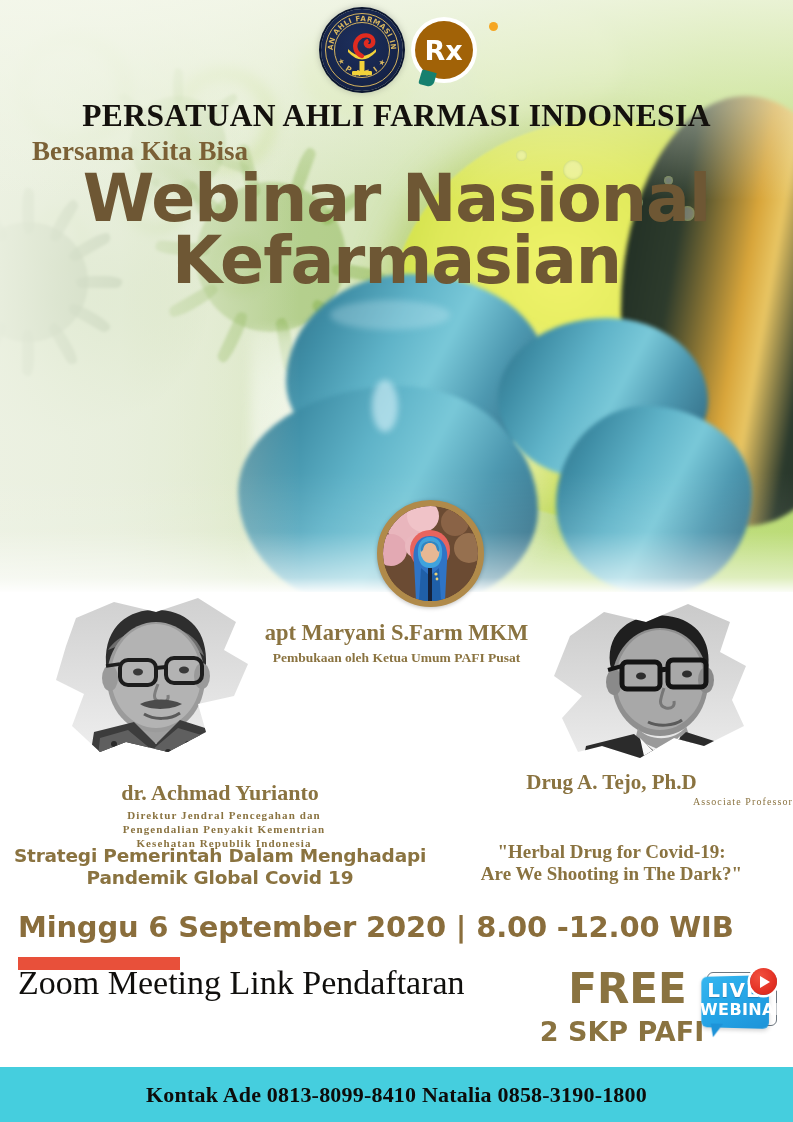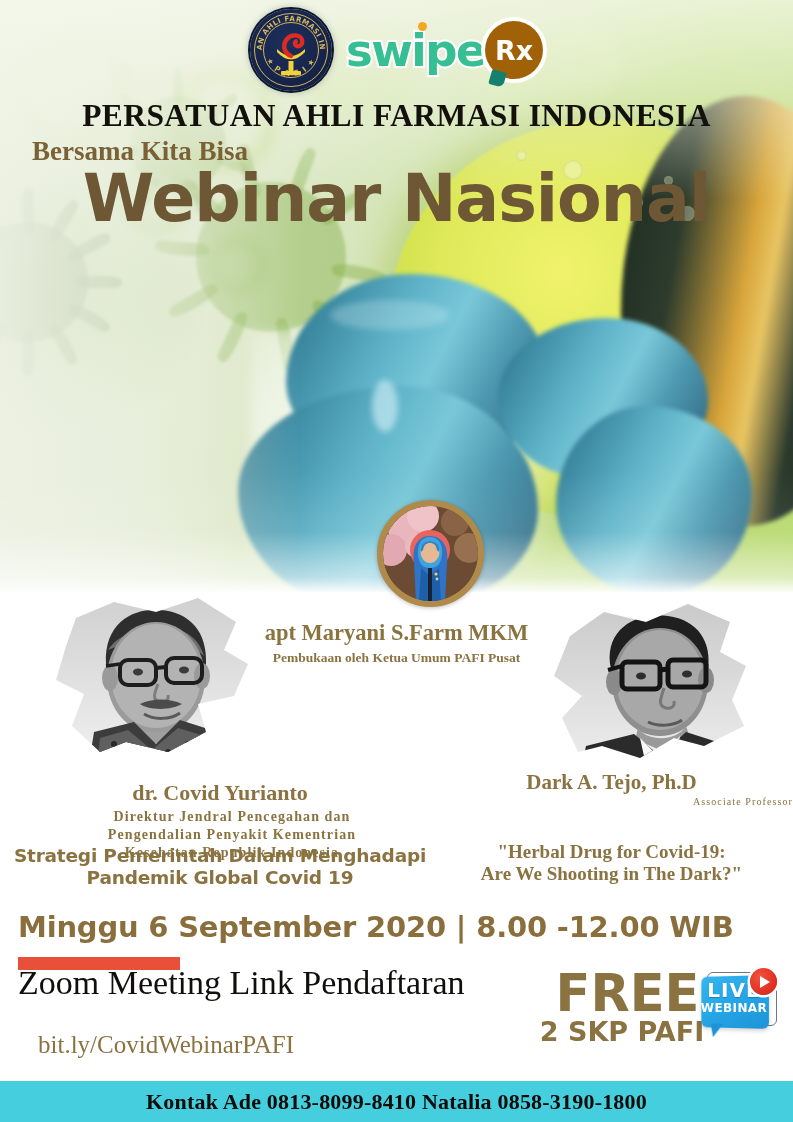--- a/index.html
+++ b/index.html
@@ -145,22 +145,22 @@
   #leftPhotoWrap{position:absolute;left:48px;top:592px;width:210px;height:165px;}
   #rightPhotoWrap{position:absolute;left:548px;top:600px;width:205px;height:165px;}
   .brushshape{position:absolute;left:0;top:0;width:100%;height:100%;}
 
   #leftName{
     position:absolute;left:0px;top:782px;width:440px;text-align:center;
     font-family:"Liberation Serif",serif;font-weight:bold;font-size:22px;
     color:#8a7340;line-height:1;
   }
   #leftAff{
-    position:absolute;left:12px;top:808px;width:440px;text-align:center;
-    font-family:"Liberation Serif",serif;font-weight:bold;font-size:14px;
+    position:absolute;left:4px;top:808px;width:440px;text-align:center;
+    font-family:"Liberation Serif",serif;font-weight:bold;font-size:11px;
     color:#8a7340;line-height:1.28;letter-spacing:1.1px;
   }
   #leftTalk{
     position:absolute;left:0px;top:845px;width:440px;text-align:center;
     font-family:"DejaVu Sans",sans-serif;font-weight:bold;font-size:18.5px;
     color:#8a7340;line-height:1.18;letter-spacing:-.2px;
   }
 
   
   #rightName{
@@ -195,21 +195,21 @@
   }
   #bitly{
     position:absolute;left:38px;top:1032px;
     font-family:"Liberation Serif",serif;font-size:25px;color:#8a7340;
     line-height:1;white-space:nowrap;
   }
 
   
   #freeword{
     position:absolute;left:545px;top:968px;width:165px;text-align:center;
-    font-family:"DejaVu Sans",sans-serif;font-weight:bold;font-size:51px;
+    font-family:"DejaVu Sans",sans-serif;font-weight:bold;font-size:42px;
     color:#8a7340;line-height:1;
   }
   #skpword{
     position:absolute;left:532px;top:1018px;width:180px;text-align:center;
     font-family:"DejaVu Sans",sans-serif;font-weight:bold;font-size:27px;
     color:#8a7340;line-height:1;
   }
   #livebadge{position:absolute;left:696px;top:968px;width:82px;height:76px;}
   #livebubble{
     position:absolute;left:4px;top:8px;width:68px;height:52px;border-radius:6px;
@@ -218,30 +218,30 @@
     box-shadow:0 2px 4px rgba(0,0,0,.18);
   }
   #livebubble:after{content:"";position:absolute;left:10px;bottom:-10px;width:13px;height:14px;
     background:#1e93d8;clip-path:polygon(0 0,100% 0,18% 100%);}
   #liveOutline{position:absolute;left:11px;top:4px;width:68px;height:52px;border-radius:6px;
     border:1.6px solid #6d7780;}
   #livetext{position:absolute;left:4px;top:12px;width:68px;text-align:center;color:#ffffff;
     font-family:"DejaVu Sans",sans-serif;font-weight:bold;font-size:20px;letter-spacing:1px;line-height:1;
     text-shadow:0 1px 1px rgba(0,60,110,.35);}
   #webinartext{position:absolute;left:4px;top:34px;width:68px;text-align:center;color:#ffffff;
-    font-family:"DejaVu Sans",sans-serif;font-weight:bold;font-size:12px;letter-spacing:.4px;line-height:1;}
+    font-family:"DejaVu Sans",sans-serif;font-weight:bold;font-size:16px;letter-spacing:.4px;line-height:1;}
   #playcircle{position:absolute;right:1px;top:0px;width:27px;height:27px;border-radius:50%;
     background:radial-gradient(circle at 36% 32%,#f2513f 0%,#e33124 60%,#cc2418 100%);
     box-shadow:0 0 0 2.5px #ffffff;}
   #playtri{position:absolute;left:10px;top:7.5px;width:0;height:0;
     border-left:10px solid #ffffff;border-top:6px solid transparent;border-bottom:6px solid transparent;}
 
   
   #footer{
-    position:absolute;left:0;bottom:0;width:793px;height:41px;background:#45cede;
+    position:absolute;left:0;bottom:0;width:793px;height:55px;background:#45cede;
     display:flex;align-items:center;justify-content:center;
   }
   #footertext{
     font-family:"Liberation Serif",serif;font-weight:bold;font-size:22px;color:#0d0c0a;
     letter-spacing:.2px;
   }
 </style>
 </head>
 <body>
 
@@ -333,33 +333,33 @@
         <path d="M 27,40 Q 41,54 55,40 L 55,43 Q 41,58 27,43 Z" fill="#f2d23a"></path>
         <rect x="38.5" y="52" width="5" height="11" fill="#f2d23a"></rect>
         <rect x="31" y="62" width="20" height="4.2" rx="1.2" fill="#f2d23a"></rect>
 
         <path d="M 41,47 C 34,44 32,36 37,30 C 41,25 50,25 52,31 C 53,35 50,38 47,37 C 45,36.5 44,34 46,32.4" stroke="#e02b20" stroke-width="4.4" fill="none" stroke-linecap="round"></path>
         <circle cx="48.5" cy="31" r="1.2" fill="#1d2f5c"></circle>
       </svg>
     </div>
 
     <div id="swipelogo">
-      <span id="swipeword">swipe</span>
       <span id="swipedot"></span>
       <span id="rxbubble">
         <span id="rxtext">Rx</span>
       </span>
     </div>
 
   </div>
 
   <div id="org">PERSATUAN AHLI FARMASI INDONESIA</div>
   <div id="tagline">Bersama Kita Bisa</div>
   <div id="h1">
     <span class="l1">Webinar Nasional</span>
+    <span class="l2">Kefarmasian</span>
   </div>
 
   <div id="maryaniAvatar">
     <div id="maryaniPhoto">
       <svg width="95" height="95" viewBox="0 0 95 95">
         <rect x="0" y="0" width="95" height="95" fill="#6b4b33"></rect>
         <circle cx="22" cy="20" r="18" fill="#e9b6bd"></circle>
         <circle cx="40" cy="10" r="16" fill="#f0c3c8"></circle>
         <circle cx="8" cy="44" r="16" fill="#e3a9b3"></circle>
         <circle cx="34" cy="40" r="12" fill="#eab8bf"></circle>
@@ -423,21 +423,21 @@
         <path d="M 46,140 L 86,130 L 108,152 L 132,128 L 176,142 L 180,165 L 42,165 Z" fill="#3c3c3c"></path>
         <path d="M 52,146 L 80,138 L 104,158 L 130,136 L 170,148 L 172,165 L 50,165 Z" fill="#5f5f5f"></path>
         <circle cx="66" cy="152" r="3" fill="#2a2a2a"></circle>
         <circle cx="82" cy="158" r="3" fill="#2a2a2a"></circle>
         <circle cx="140" cy="152" r="3" fill="#2a2a2a"></circle>
         <circle cx="156" cy="158" r="3" fill="#2a2a2a"></circle>
         <circle cx="120" cy="160" r="3" fill="#2a2a2a"></circle>
       </g>
     </svg>
   </div>
-  <div id="leftName">dr. Covid Yurianto</div>
+  <div id="leftName">dr. Achmad Yurianto</div>
   <div id="leftAff">
     <div>Direktur Jendral Pencegahan dan</div>
     <div>Pengendalian Penyakit Kementrian</div>
     <div>Kesehatan Republik Indonesia</div>
   </div>
   <div id="leftTalk">
     <div>Strategi Pemerintah Dalam Menghadapi</div>
     <div>Pandemik Global Covid  19</div>
   </div>
 
@@ -477,33 +477,32 @@
 
         <path d="M 90,128 C 100,142 128,142 138,126 L 146,150 L 84,152 Z" fill="#9a9a9a"></path>
 
         <path d="M 84,138 L 112,150 L 140,134 L 150,165 L 74,165 Z" fill="#f2f2f2"></path>
         <path d="M 38,146 L 86,134 L 112,156 L 138,132 L 188,148 L 192,165 L 34,165 Z" fill="#2b2b2b"></path>
         <path d="M 92,138 L 112,158 L 132,136 L 126,165 L 98,165 Z" fill="#fafafa"></path>
         <path d="M 106,150 L 118,150 L 122,165 L 102,165 Z" fill="#3a3a3a"></path>
       </g>
     </svg>
   </div>
-  <div id="rightName">Dark A. Tejo, Ph.D</div>
+  <div id="rightName">Drug A. Tejo, Ph.D</div>
   <div id="rightAff">
     <div>Associate Professor</div>
   </div>
   <div id="rightTalk">
     <div>"Herbal Drug for Covid-19:</div>
     <div>Are We Shooting in The Dark?"</div>
   </div>
 
   <div id="dateline">Minggu  6 September  2020 | 8.00 -12.00 WIB</div>
   <div id="redbar"></div>
   <div id="zoomline">Zoom Meeting  Link  Pendaftaran</div>
-  <div id="bitly">bit.ly/CovidWebinarPAFI</div>
 
   <div id="freeword">FREE</div>
   <div id="skpword">2 SKP PAFI</div>
 
   <div id="livebadge">
     <div id="liveOutline"></div>
     <div id="livebubble"></div>
     <div id="livetext">LIVE</div>
     <div id="webinartext">WEBINAR</div>
     <div id="playcircle">

